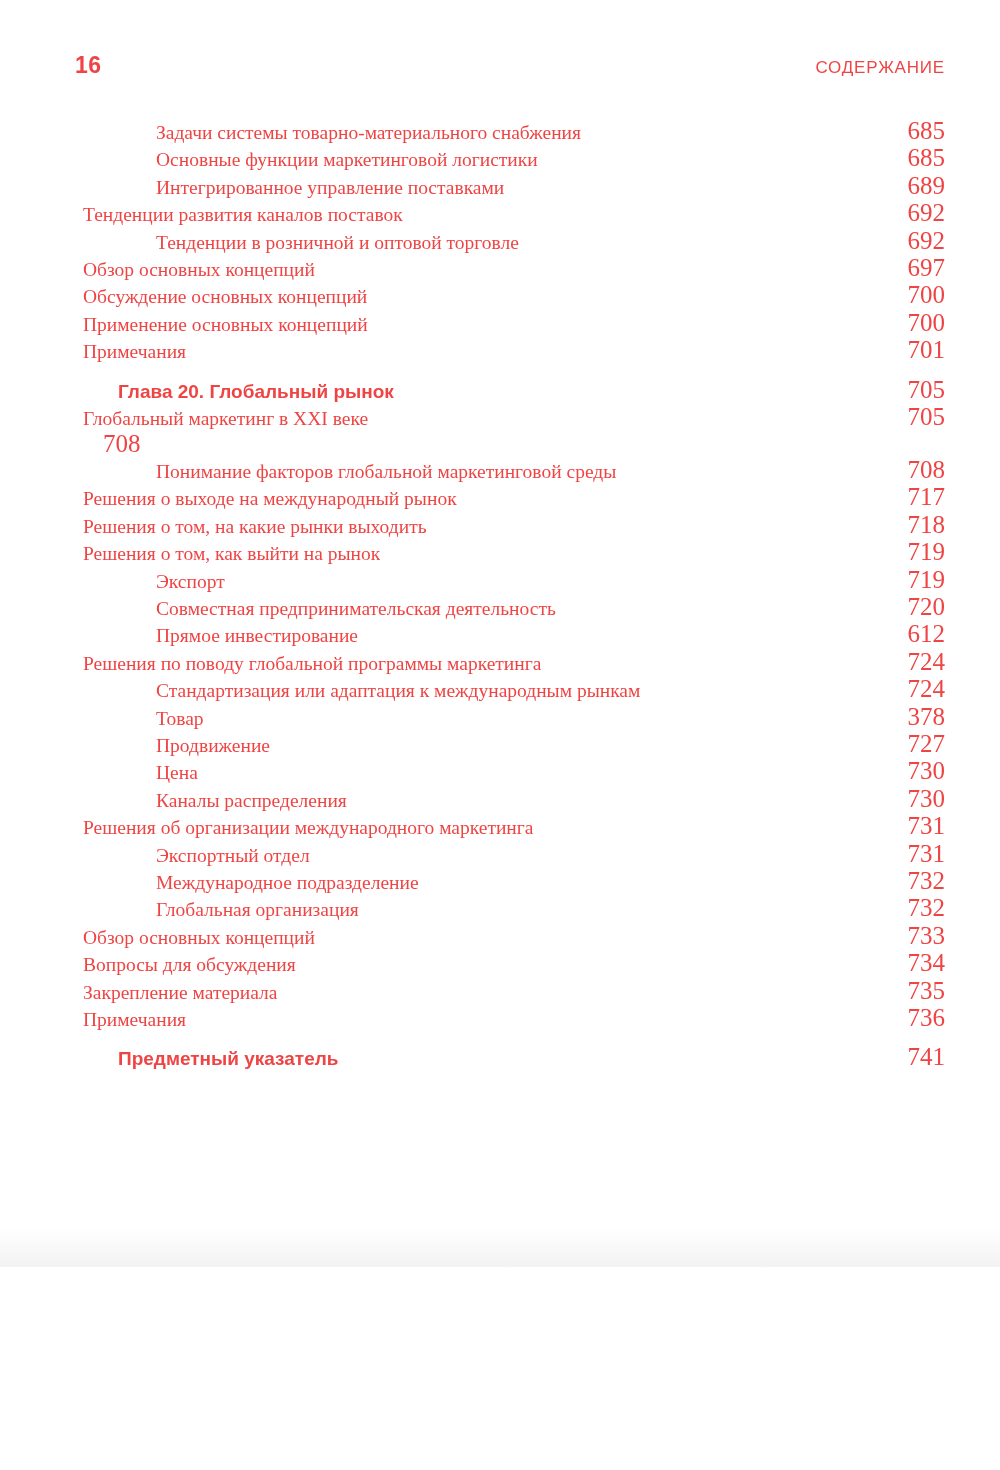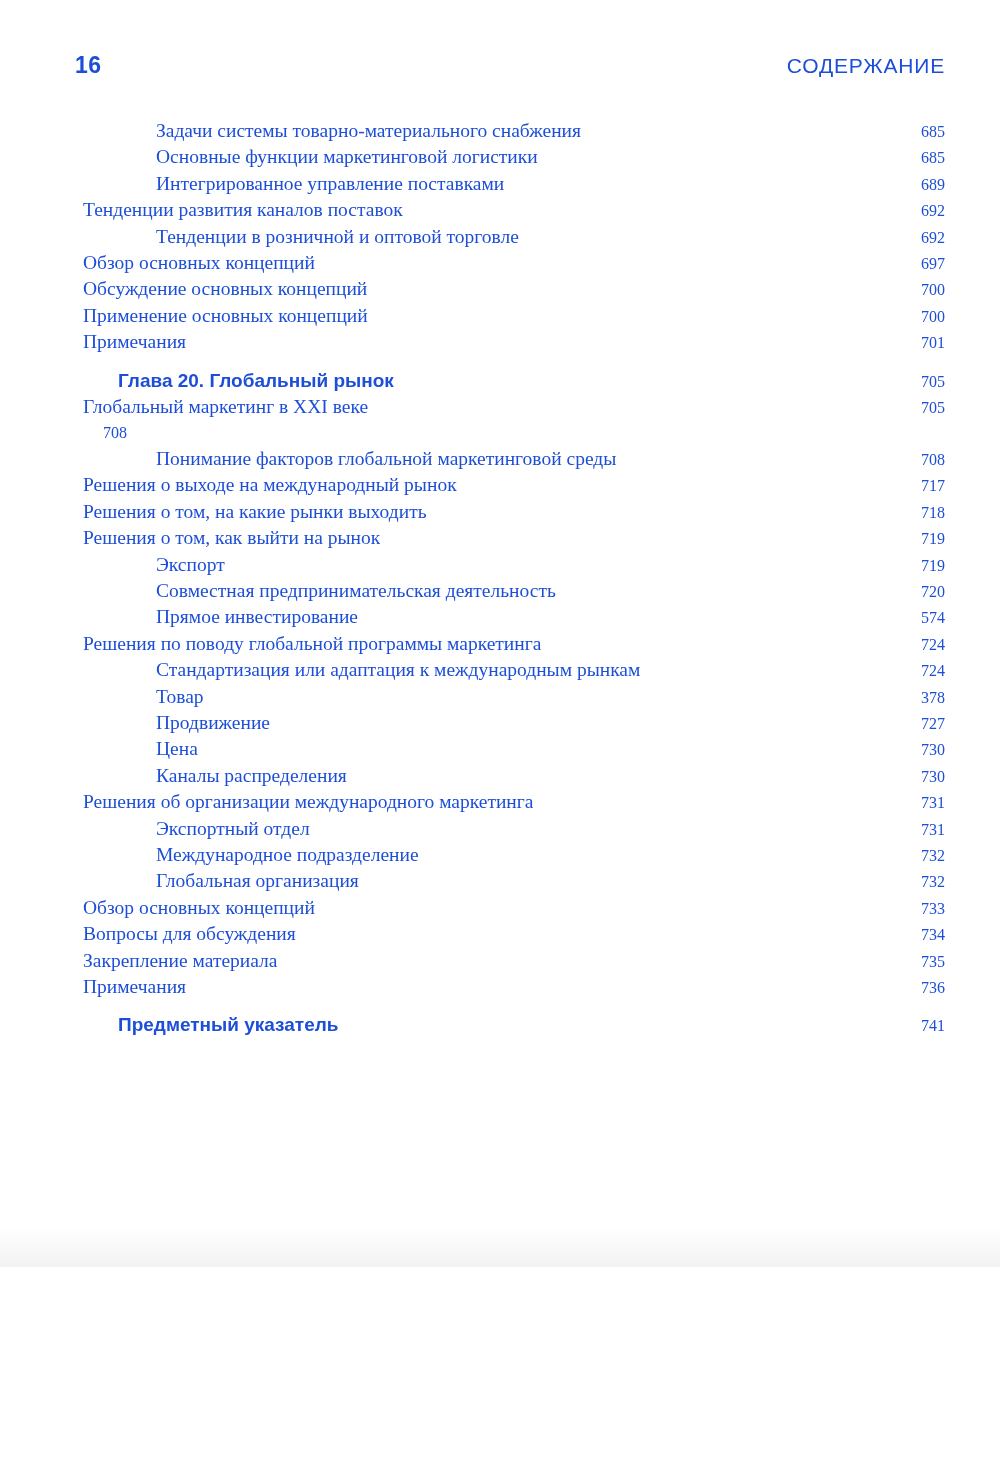--- a/index.html
+++ b/index.html
@@ -7,40 +7,40 @@
     padding: 0;
     background: #ffffff;
   }
   .page {
     position: relative;
     width: 1000px;
     height: 1267px;
     background: #ffffff;
     box-sizing: border-box;
     font-family: "Liberation Serif", "DejaVu Serif", serif;
-    color: #1d4ed8;
+    color: #ef4444;
     overflow: hidden;
   }
   .page-header {
     position: absolute;
     top: 52px;
     left: 75px;
     right: 55px;
     display: flex;
     justify-content: space-between;
     align-items: baseline;
     font-family: "Liberation Sans", "DejaVu Sans", sans-serif;
   }
   .folio {
     font-size: 23px;
     font-weight: bold;
     letter-spacing: 0.5px;
   }
   .running-title {
-    font-size: 21px;
+    font-size: 17px;
     letter-spacing: 0.8px;
     margin-left: 24px;
   }
   .toc {
     position: absolute;
     top: 118px;
     left: 0;
     right: 55px;
   }
   .toc-row {
@@ -49,21 +49,21 @@
     align-items: baseline;
     line-height: 25.4px;
     font-size: 19.5px;
     white-space: nowrap;
   }
   .toc-row .title {
     overflow: hidden;
     text-overflow: ellipsis;
   }
   .toc-row .pagenum {
-    font-size: 16px;
+    font-size: 25px;
     padding-left: 20px;
   }
   .level-0 { padding-left: 118px; }
   .level-1 { padding-left: 83px; }
   .level-2 { padding-left: 156px; }
   .chapter .title {
     font-family: "Liberation Sans", "DejaVu Sans", sans-serif;
     font-weight: bold;
     font-size: 19px;
   }
@@ -154,21 +154,21 @@
       <div class="toc-row level-2">
         <span class="title">Экспорт</span>
         <span class="pagenum">719</span>
       </div>
       <div class="toc-row level-2">
         <span class="title">Совместная предпринимательская деятельность</span>
         <span class="pagenum">720</span>
       </div>
       <div class="toc-row level-2">
         <span class="title">Прямое инвестирование</span>
-        <span class="pagenum">574</span>
+        <span class="pagenum">612</span>
       </div>
       <div class="toc-row level-1">
         <span class="title">Решения по поводу глобальной программы маркетинга</span>
         <span class="pagenum">724</span>
       </div>
       <div class="toc-row level-2">
         <span class="title">Стандартизация или адаптация к международным рынкам</span>
         <span class="pagenum">724</span>
       </div>
       <div class="toc-row level-2">

